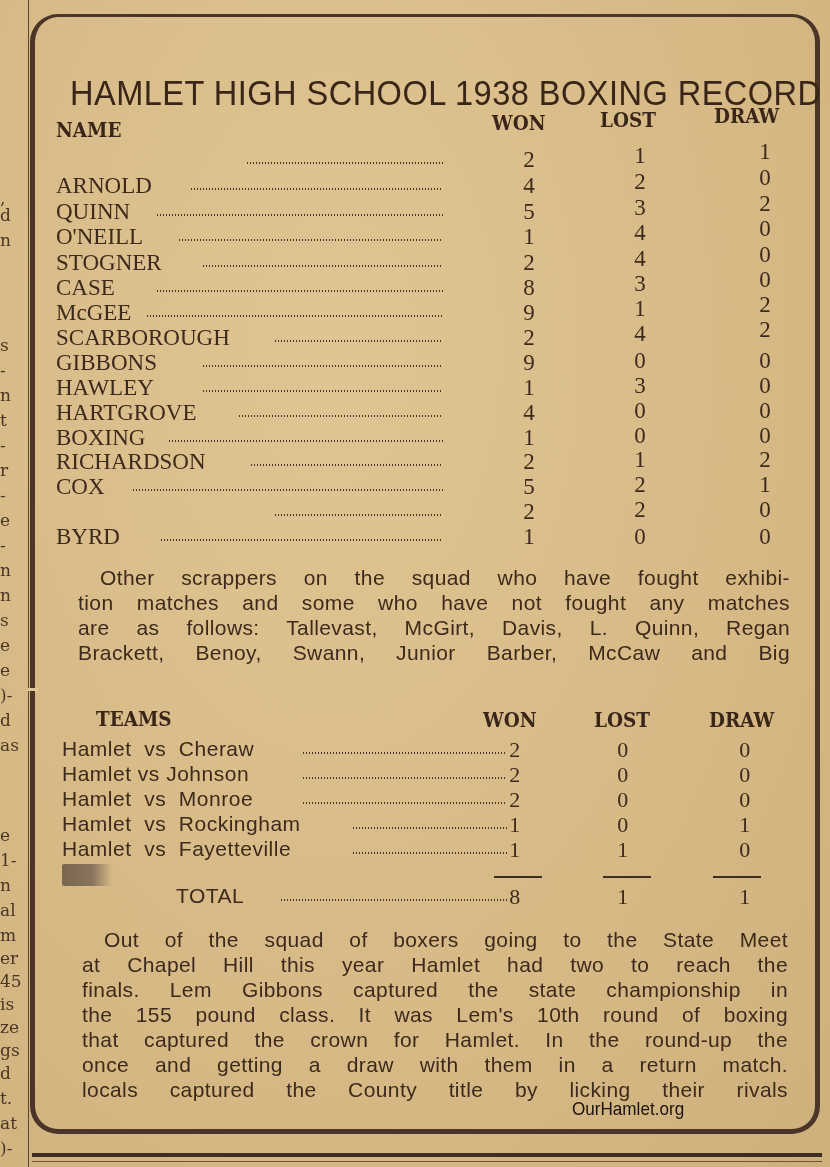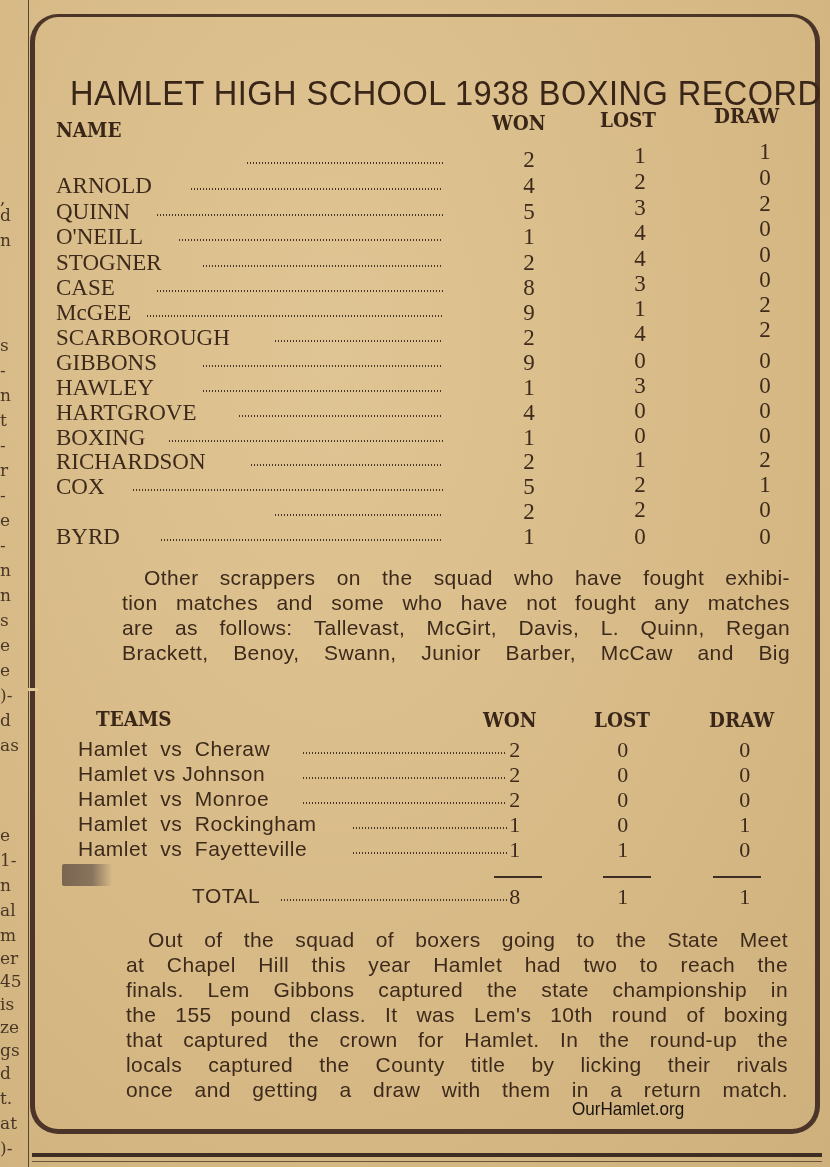--- a/index.html
+++ b/index.html
@@ -51,27 +51,27 @@
       position: absolute; top: 15px; height: 2px; right: 358px;
       background-image: radial-gradient(circle, #4a3626 0.6px, transparent 0.8px);
       background-size: 3px 2px; background-repeat: repeat-x;
     }
     .row .num { position: absolute; top: 0; width: 30px; text-align: center; }
     .para {
       position: absolute; left: 80px; width: 712px;
       font-family: "Liberation Sans", sans-serif; font-size: 21px; line-height: 25px;
       color: #3d2a1c; text-align: justify; letter-spacing: 0.4px;
     }
-    .para .line { display: block; text-align: justify; text-align-last: justify; height: 25px; white-space: nowrap; margin-left: 44px; }
+    .para .line { display: block; text-align: justify; text-align-last: justify; height: 25px; white-space: nowrap; }
     .para .line.last { text-align-last: left; }
     .team-row {
       position: absolute; left: 62px; width: 740px; height: 25px;
       font-family: "Liberation Sans", sans-serif; font-size: 21px; color: #3d2a1c; letter-spacing: 0.5px;
     }
-    .team-row .name { position: absolute; left: 0; top: 0; white-space: nowrap; margin-left: 16px; }
+    .team-row .name { position: absolute; left: 0; top: 0; white-space: nowrap; }
     .team-row .dots {
       position: absolute; top: 15px; height: 2px; right: 295px;
       background-image: radial-gradient(circle, #4a3626 0.6px, transparent 0.8px);
       background-size: 3px 2px; background-repeat: repeat-x;
     }
     .team-row .num { position: absolute; top: 0; width: 30px; text-align: center; font-family: "Liberation Serif", serif; font-size: 22px; }
     .sum-line { position: absolute; top: 876px; height: 2px; background: #3e2d22; }
     .smudge {
       position: absolute; left: 62px; top: 864px; width: 50px; height: 22px;
       background: linear-gradient(90deg, #5b4a3e 0%, #6e5c4f 60%, transparent 100%); opacity: 0.75; border-radius: 2px;
@@ -306,17 +306,17 @@
   <span class="num" style="left:546px">1</span>
   <span class="num" style="left:668px">1</span>
 </div>
 
 <div class="para" style="top:927px; left:82px; width:706px;">
   <span class="line" style="padding-left:22px">Out of the squad of boxers going to the State Meet</span>
   <span class="line">at Chapel Hill this year Hamlet had two to reach the</span>
   <span class="line">finals. Lem Gibbons captured the state championship in</span>
   <span class="line">the 155 pound class. It was Lem's 10th round of boxing</span>
   <span class="line">that captured the crown for Hamlet. In the round-up the</span>
+  <span class="line">once and getting a draw with them in a return match.</span>
   <span class="line">locals captured the County title by licking their rivals</span>
-  <span class="line">once and getting a draw with them in a return match.</span>
 </div>
 
 <div class="watermark">OurHamlet.org</div>
 
 </body></html>

